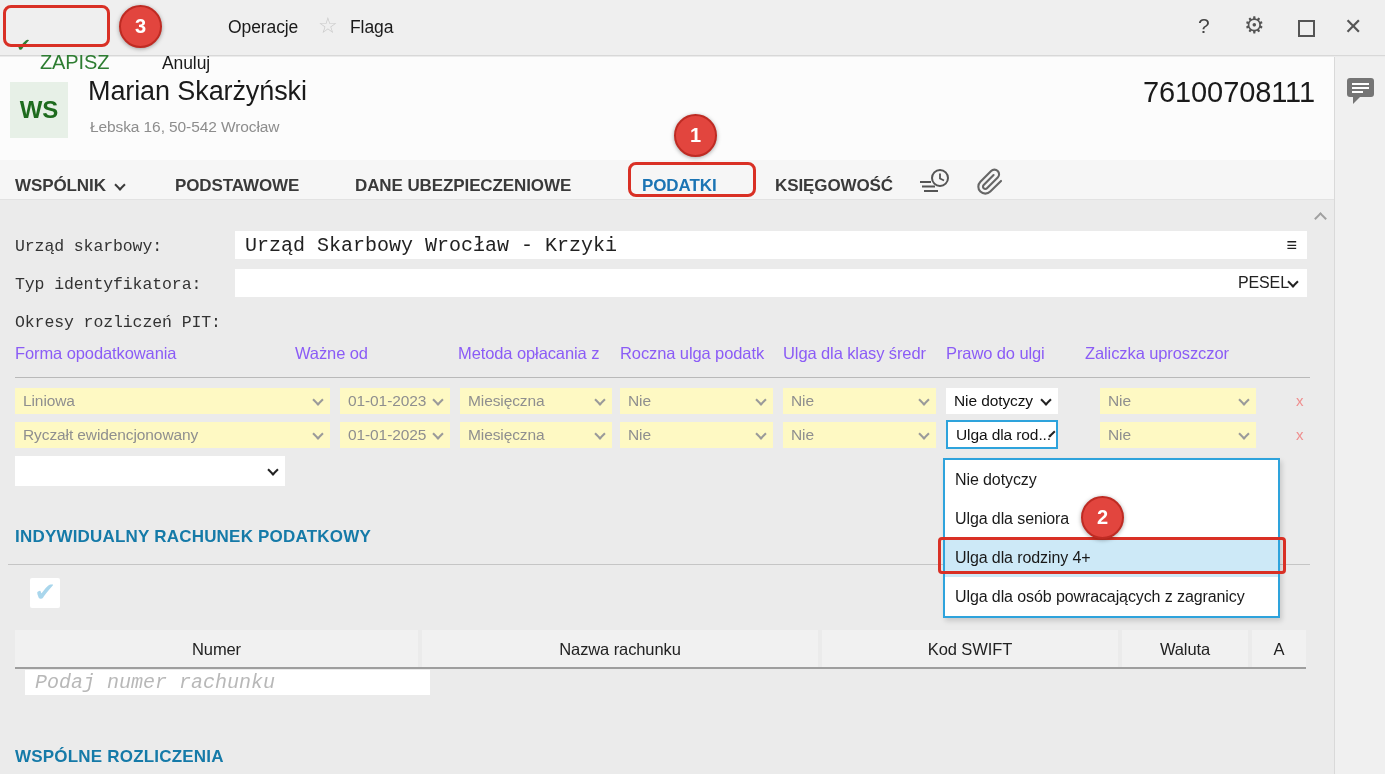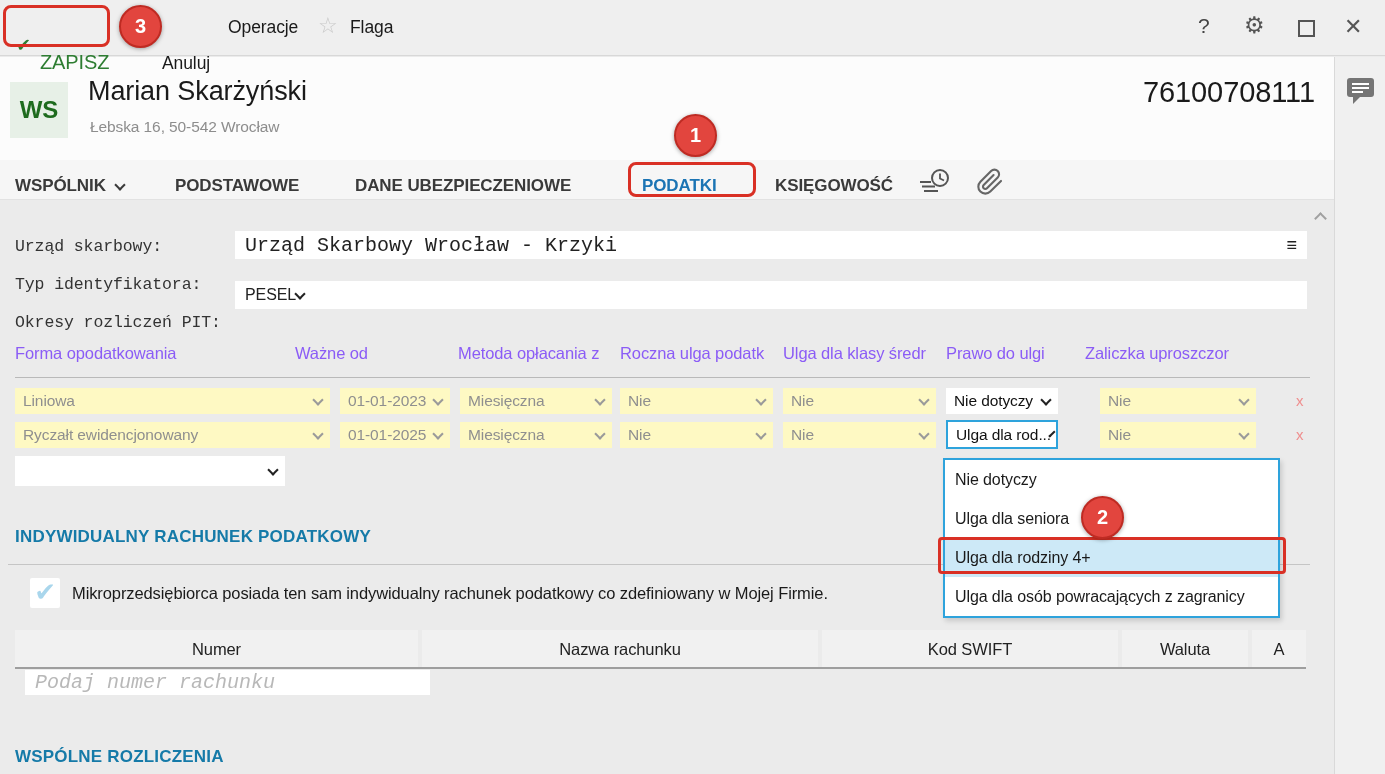--- a/index.html
+++ b/index.html
@@ -114,21 +114,21 @@
   <div class="ann-frame" style="left:628px;top:162px;width:128px;height:35px;"></div>
   <div class="ann-circle" style="left:674px;top:114px;">1</div>
 
   <span class="flabel" style="left:15px;top:237px;">Urząd skarbowy:</span>
   <div class="fieldbox" style="left:235px;top:231px;width:1072px;height:28px;">
     <input type="text" value="Urząd Skarbowy Wrocław - Krzyki" style="">
     <span style="font-size:18px;color:#222;">≡</span>
   </div>
 
   <span class="flabel" style="left:15px;top:275px;">Typ identyfikatora:</span>
-  <div class="fieldbox" style="left:235px;top:269px;width:1072px;height:28px;justify-content:flex-start;margin-top:12px;">
+  <div class="fieldbox" style="left:235px;top:269px;width:1072px;height:28px;justify-content:flex-end;">
     <span>PESEL</span>
     <span class="chv" style="color:#222;"></span>
   </div>
 
   <span class="flabel" style="left:15px;top:313px;">Okresy rozliczeń PIT:</span>
 
   <span class="pit-h" style="left:15px;width:265px;">Forma opodatkowania</span>
   <span class="pit-h" style="left:295px;width:125px;">Ważne od</span>
   <span class="pit-h" style="left:458px;width:158px;">Metoda opłacania z</span>
   <span class="pit-h" style="left:620px;width:160px;">Roczna ulga podatk</span>
@@ -210,21 +210,20 @@
   </div>
   <div class="ann-frame" style="left:938px;top:537px;width:348px;height:37px;border-radius:4px;"></div>
   <div class="ann-circle" style="left:1081px;top:496px;">2</div>
 
   <div class="section-title" style="left:15px;top:527px;">INDYWIDUALNY RACHUNEK PODATKOWY</div>
   <div class="hline" style="left:8px;top:564px;width:1302px;"></div>
 
   <div class="checkbox">
     <span class="mark">✔</span>
   </div>
-  <div class="abs" style="left:72px;top:584px;font-size:16.5px;color:#1a1a1a;white-space:nowrap;">Mikroprzedsiębiorca posiada ten sam indywidualny rachunek podatkowy co zdefiniowany w Mojej Firmie.</div>
 
   <div class="bank-h" style="left:15px;width:403px;">Numer</div>
   <div class="bank-h" style="left:422px;width:396px;">Nazwa rachunku</div>
   <div class="bank-h" style="left:822px;width:296px;">Kod SWIFT</div>
   <div class="bank-h" style="left:1122px;width:126px;">Waluta</div>
   <div class="bank-h" style="left:1252px;width:54px;">A</div>
   <div class="hline" style="left:15px;top:667px;width:1291px;height:2px;background:#9e9e9e;"></div>
 
   <div class="fieldbox" style="left:25px;top:670px;width:405px;height:25px;">
     <input type="text" placeholder="Podaj numer rachunku" style="">

